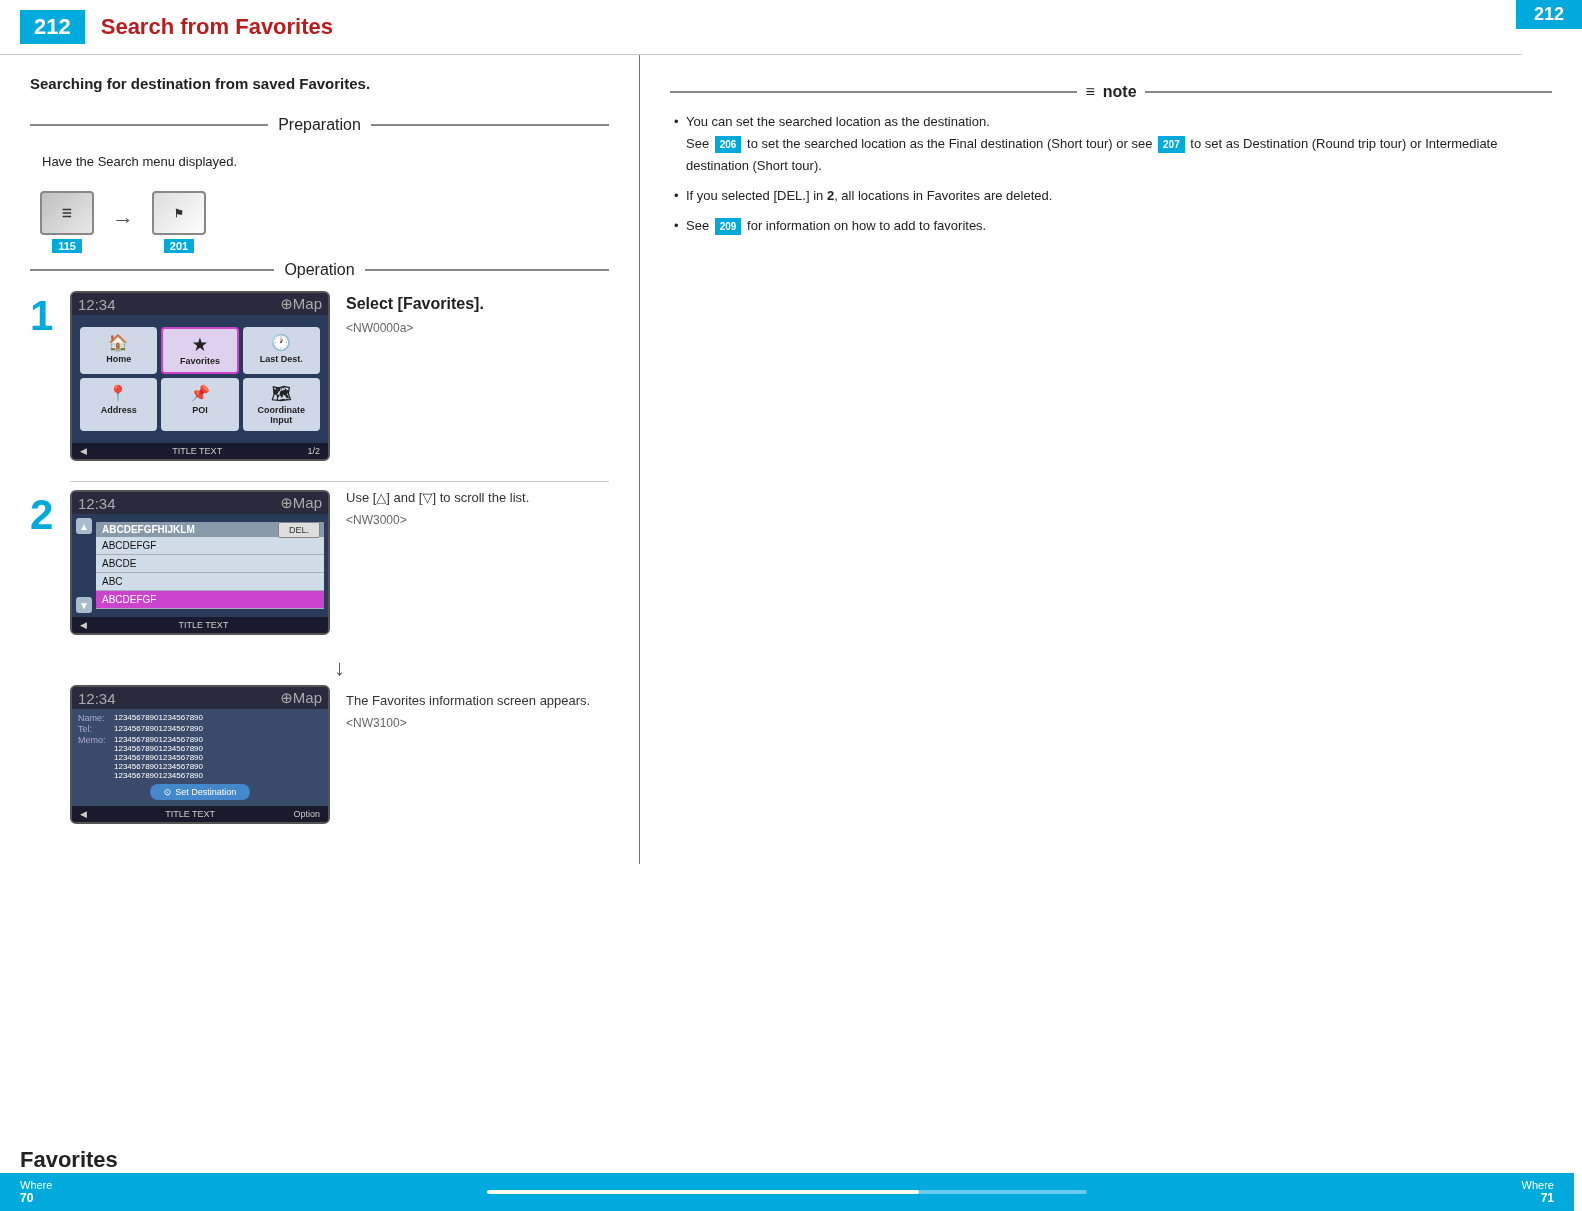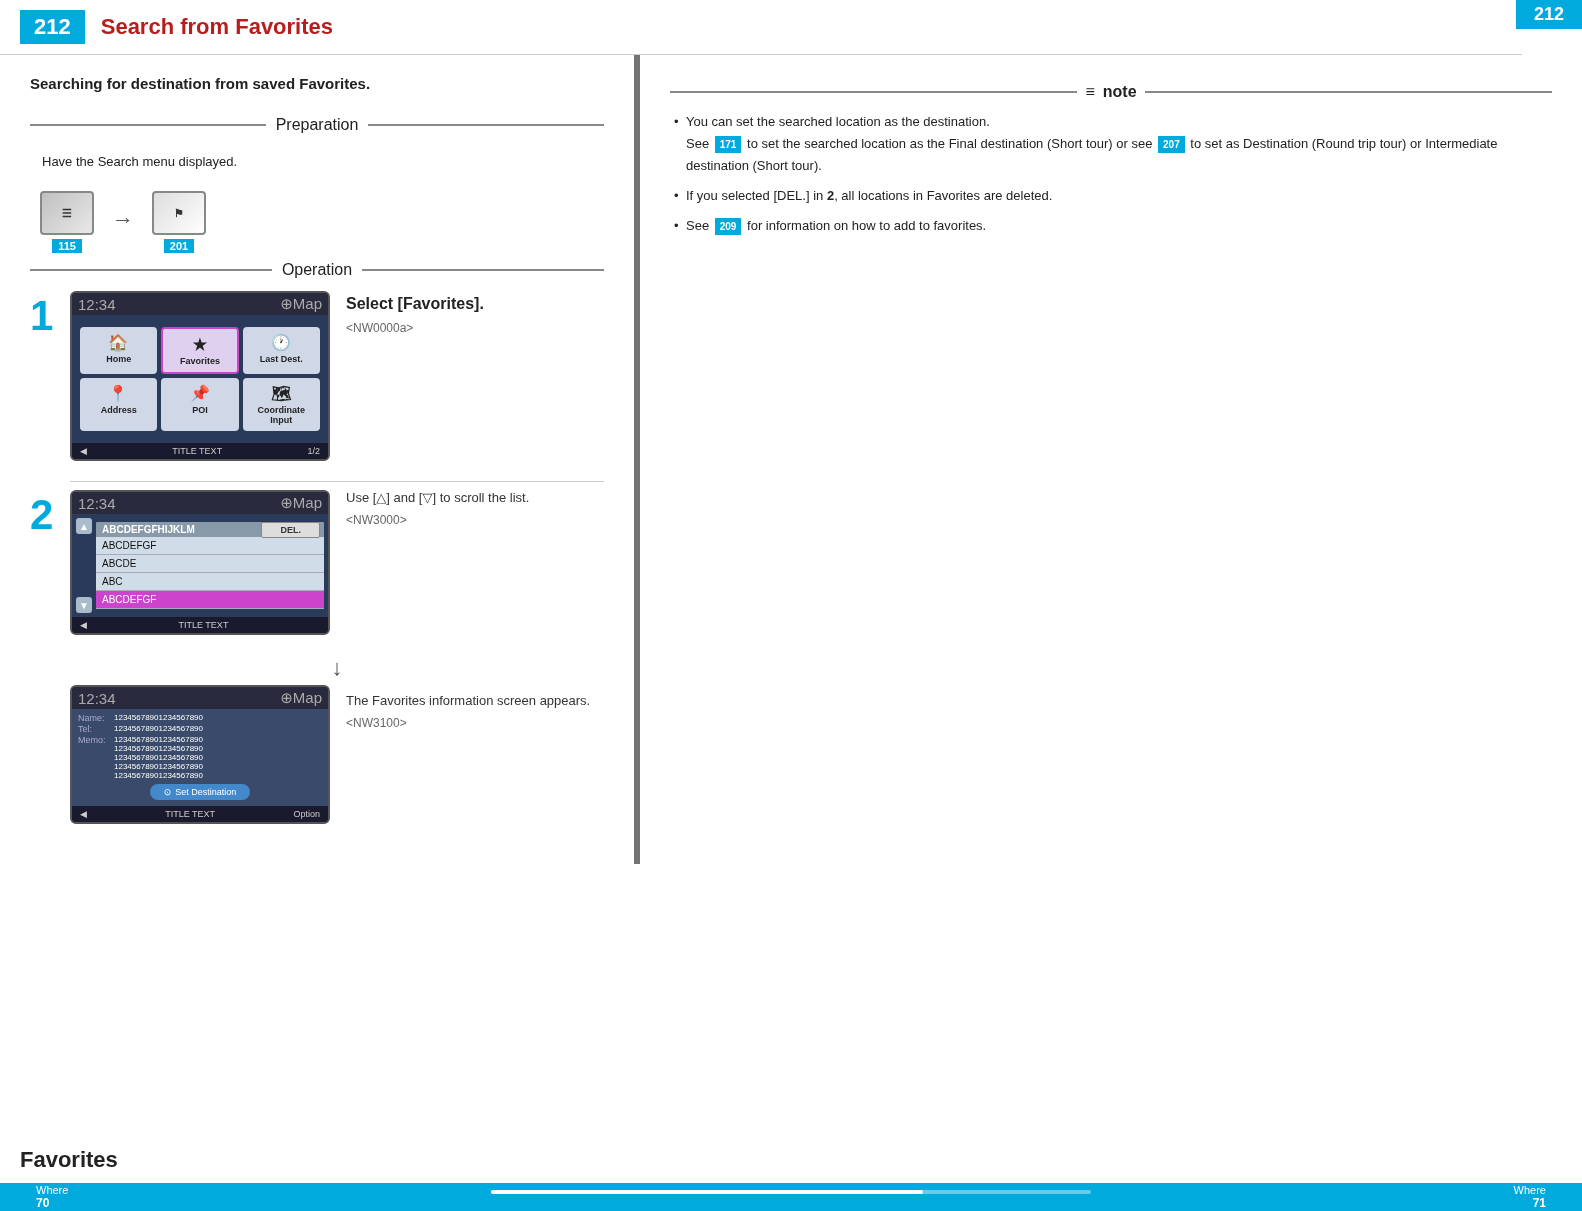--- a/index.html
+++ b/index.html
@@ -53,21 +53,21 @@
     .main-layout {
       display: flex;
       width: 100%;
       padding: 0;
     }
 
     
     .left-col {
       width: 640px;
       padding: 20px 30px;
-      border-right: 6px solid #737373;
+      border-right: 1px solid #737373;
     }
 
     
     .right-col {
       flex: 1;
       padding: 20px 30px;
     }
 
     .intro-text {
       font-size: 15px;
@@ -269,24 +269,24 @@
       background: #cc44cc;
       color: #fff;
     }
     .fav-del-btn {
       position: absolute;
       top: 4px;
       right: 4px;
       background: #ddd;
       border: 1px solid #888;
       font-size: 9px;
-      padding: 2px 18px;
+      padding: 2px 10px;
       border-radius: 2px;
       color: #333;
-      font-weight: bold;
+      font-weight: normal;
     }
     .fav-scroll-btns {
       position: absolute;
       left: 4px;
       top: 4px;
       bottom: 4px;
       display: flex;
       flex-direction: column;
       gap: 30px;
       justify-content: space-between;
@@ -436,27 +436,27 @@
       color: #fff;
       font-size: 10px;
       padding: 0 5px;
     }
 
     
     .bottom-bar {
       position: absolute;
       bottom: 0;
       left: 0;
-      right: 0;
-      height: 28px;
+      right: 8px;
+      height: 38px;
       background: #00aadd;
       display: flex;
       align-items: center;
       justify-content: space-between;
-      padding: 0 36px;
+      padding: 0 20px;
     }
     .bottom-page-info {
       display: flex;
       flex-direction: column;
       align-items: flex-start;
       font-size: 11px;
       color: #fff;
     }
     .bottom-page-num {
       font-size: 12px;
@@ -685,21 +685,21 @@
       <div class="note-header">
         <div class="note-lines"></div>
         <span class="note-icon">≡</span>
         <span class="note-text-header">note</span>
         <div class="note-lines"></div>
       </div>
 
       <ul class="note-list">
         <li>
           <span>You can set the searched location as the destination.</span><br>
-          <span>See <span class="inline-badge">171</span> to set the searched location as the Final destination (Short tour) or see <span class="inline-badge">207</span> to set as Destination (Round trip tour) or Intermediate destination (Short tour).</span>
+          <span>See <span class="inline-badge">206</span> to set the searched location as the Final destination (Short tour) or see <span class="inline-badge">207</span> to set as Destination (Round trip tour) or Intermediate destination (Short tour).</span>
         </li>
         <li>
           <span>If you selected [DEL.] in <strong>2</strong>, all locations in Favorites are deleted.</span>
         </li>
         <li>
           <span>See <span class="inline-badge">209</span> for information on how to add to favorites.</span>
         </li>
       </ul>
     </div>
 

